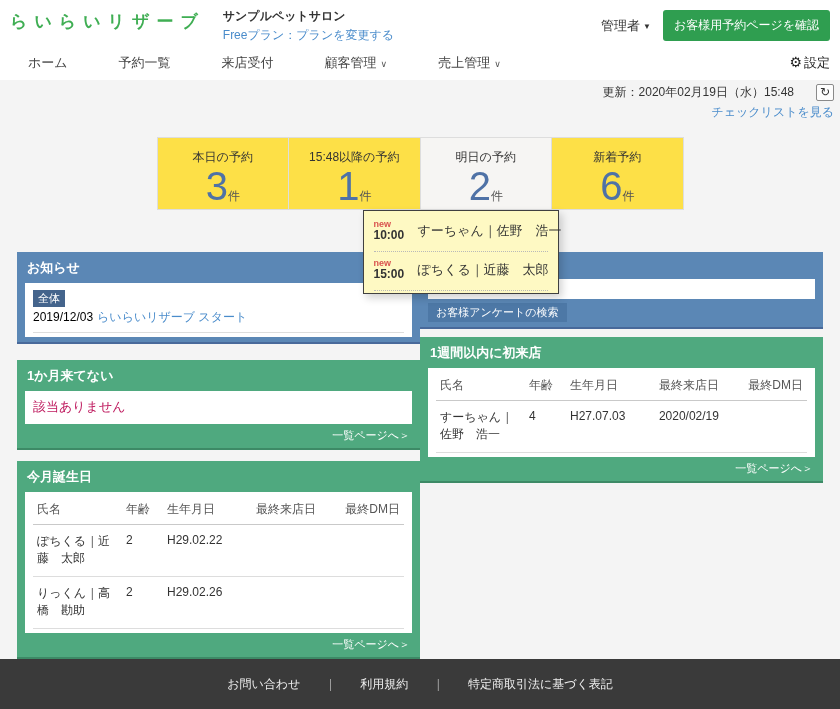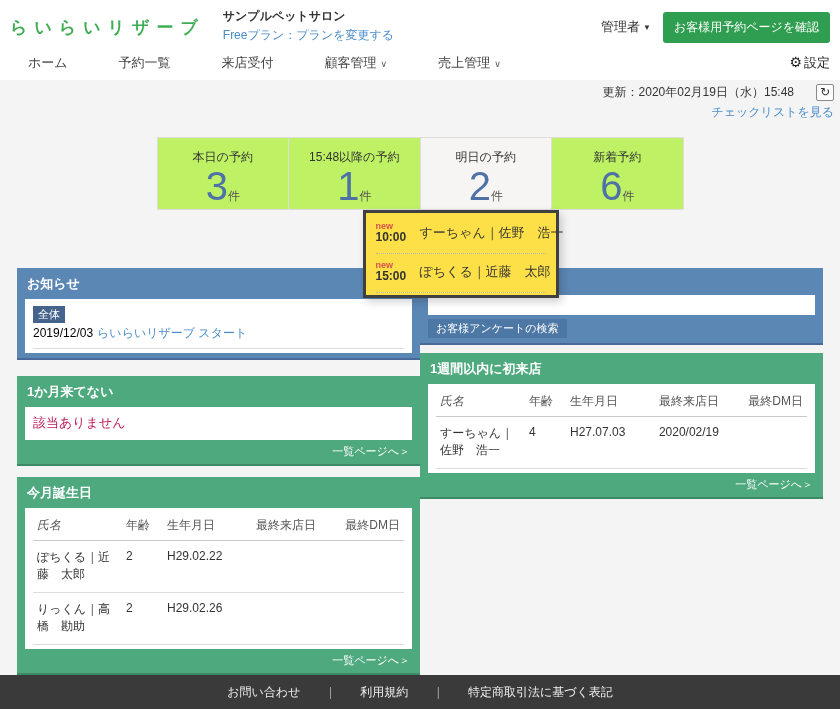--- a/index.html
+++ b/index.html
@@ -3,21 +3,21 @@
 <meta charset="utf-8">
 <style>
   * { margin:0; padding:0; box-sizing:border-box; }
   html,body { width:840px; height:709px; }
   body {
     font-family:"Liberation Sans","DejaVu Sans",sans-serif;
     font-size:13px; color:#333; background:#fff;
     display:flex; flex-direction:column; overflow:hidden;
   }
   
-  .header { background:#fff; display:flex; align-items:center; padding:8px 10px 4px 10px; }
+  .header { background:#fff; display:flex; align-items:flex-start; padding:8px 10px 4px 10px; }
   .logo { color:#3fae53; font-weight:bold; font-size:17px; letter-spacing:7px; white-space:nowrap; margin-top:2px; }
   .shopblock { margin-left:18px; }
   .shop-name { font-weight:bold; font-size:12px; color:#333; }
   .plan-link { font-size:12px; color:#4a8ccb; margin-top:2px; cursor:pointer; }
   .header-right { margin-left:auto; display:flex; align-items:center; gap:12px; margin-top:2px; }
   .admin-menu { font-size:13px; color:#333; cursor:pointer; white-space:nowrap; }
   .admin-menu .caret { font-size:8px; color:#333; vertical-align:middle; margin-left:3px; }
   .customer-btn { background:#2f9e50; color:#fff; font-size:12px; border:none; border-radius:3px; padding:7px 11px; cursor:pointer; white-space:nowrap; }
   
   .nav { background:#fff; display:flex; align-items:center; padding:6px 10px 8px 28px; gap:51px; }
@@ -26,36 +26,36 @@
   .nav-right { margin-left:auto; font-size:13px; color:#222; cursor:pointer; white-space:nowrap; }
   .gear { font-size:14px; margin-right:2px; }
   
   .main { background:#f4f4f4; flex:1; position:relative; padding-top:4px; }
   .statusline { display:flex; justify-content:flex-end; align-items:center; gap:22px; padding-right:6px; font-size:12px; color:#333; }
   .refresh-btn { width:18px; height:17px; border:1px solid #8a8a8a; border-radius:2px; background:#fdfdfd; font-size:12px; line-height:15px; text-align:center; color:#333; cursor:pointer; }
   .checklist { text-align:right; padding-right:6px; margin-top:3px; font-size:12px; color:#4a8ccb; cursor:pointer; }
   
   .cards-wrap { width:527px; margin:16px auto 0 auto; position:relative; }
   .cards { display:flex; }
-  .card { flex:1; background:#bef264; border:1px solid #ddd; margin-left:-1px; height:73px; text-align:center; cursor:pointer; }
+  .card { flex:1; background:#fde047; border:1px solid #ddd; margin-left:-1px; height:73px; text-align:center; cursor:pointer; }
   .card:first-child { margin-left:0; }
   .card.active { background:#f6f5f3; }
   .card-title { font-size:12px; color:#333; margin-top:11px; }
   .card-num { font-size:40px; color:#4f72a6; line-height:1.0; display:inline-block; }
   .card-unit { font-size:12px; color:#555; }
   
-  .popover { position:absolute; left:206px; top:73px; width:196px; background:#fde047; border:3px solid #404040;
+  .popover { position:absolute; left:206px; top:73px; width:196px; background:#fef9c3; border:1px solid #404040;
              box-shadow:3px 4px 8px rgba(0,0,0,.18); z-index:20; padding:2px 10px 2px 10px; }
   .pop-item { display:flex; align-items:center; padding:7px 0 9px 0; border-bottom:1px dotted #b9b9b9; }
   .pop-left { width:38px; flex:none; }
   .pop-new { color:#d9534f; font-size:9px; font-weight:bold; line-height:1; }
   .pop-time { font-size:12px; font-weight:bold; color:#333; line-height:1.1; }
   .pop-name { font-size:13px; color:#333; margin-left:6px; white-space:nowrap; }
   
-  .panels { display:flex; padding:0 17px; margin-top:58px; align-items:flex-start; }
+  .panels { display:flex; padding:0 17px; margin-top:42px; align-items:flex-start; }
   .col { flex:1; display:flex; flex-direction:column; }
   .panel-blue { background:#5b87b5; border-bottom:2px solid #48699a; padding:6px 8px 5px 8px; }
   .panel-green { background:#4fa97f; border-bottom:2px solid #3d8a66; padding:6px 8px 4px 8px; }
   .panel-title { color:#fff; font-size:13px; font-weight:bold; margin:1px 0 6px 2px; }
   .panel-body { background:#fff; padding:5px 8px 4px 8px; }
   .panel-footer { text-align:right; padding:3px 2px 1px 2px; }
   .list-link { color:#fff; font-size:11px; cursor:pointer; }
   
   .ann-item { padding:2px 0 6px 0; border-bottom:1px solid #ddd; }
   .scope-badge { display:inline-block; background:#44648c; color:#fff; font-size:11px; padding:1px 5px; margin-bottom:2px; }
@@ -66,21 +66,21 @@
   .survey-box { background:#fff; height:20px; border:1px solid #fff; }
   .survey-footer { text-align:left; margin-top:4px; }
   .survey-link { display:inline-block; background:#4d78a6; color:#fff; font-size:11px; padding:2px 8px; cursor:pointer; }
   
   .empty-text { font-size:13px; color:#be185d; padding:2px 0 4px 0; }
   
   table.dtable { width:100%; border-collapse:collapse; font-size:12px; }
   .dtable th { text-align:left; color:#555; font-weight:normal; padding:4px 4px 6px 4px; border-bottom:1px solid #c9c9c9; white-space:nowrap; }
   .dtable td { color:#333; padding:8px 4px 9px 4px; border-bottom:1px solid #ddd; vertical-align:top; }
   .dtable tr:last-child td { border-bottom:1px solid #ddd; }
-  .col-name { width:96px;font-style:italic; } .col-age { width:42px; } .col-birth { width:92px; } .col-visit { width:92px; } .col-dm { width:auto; }
+  .col-name { width:96px; } .col-age { width:42px; } .col-birth { width:92px; } .col-visit { width:92px; } .col-dm { width:auto; }
   
   .footer { background:#3a3a3a; height:54px; display:flex; align-items:center; justify-content:center; gap:24px; }
   .footer a { color:#eee; font-size:12px; text-decoration:none; cursor:pointer; }
   .footer .sep { color:#bbb; font-size:12px; }
 </style>
 </head>
 <body>
 
 <div class="header">
   <div class="logo">らいらいリザーブ</div>

